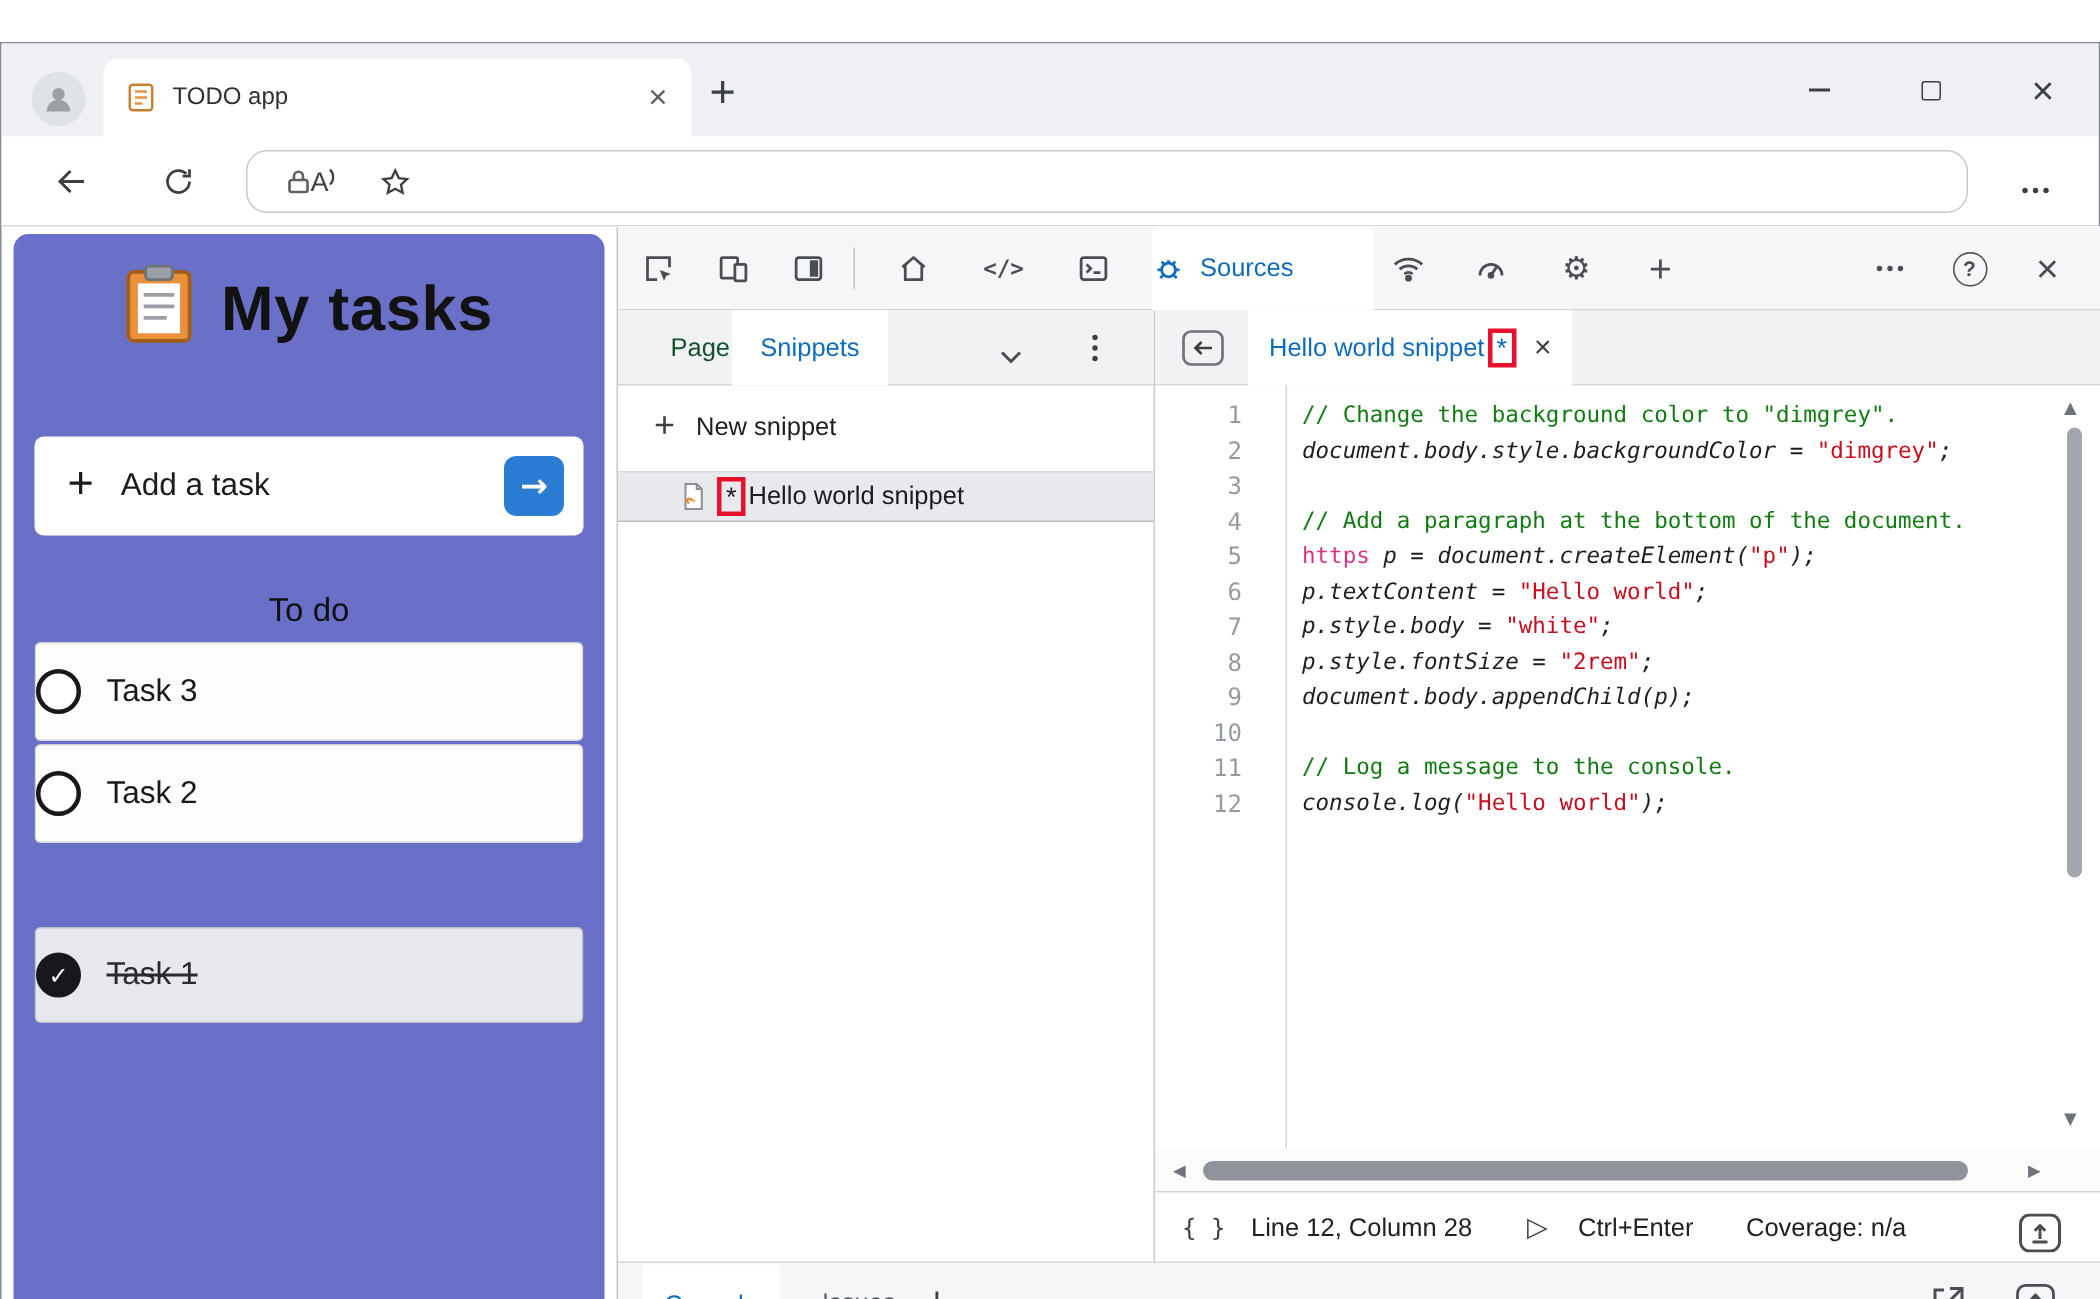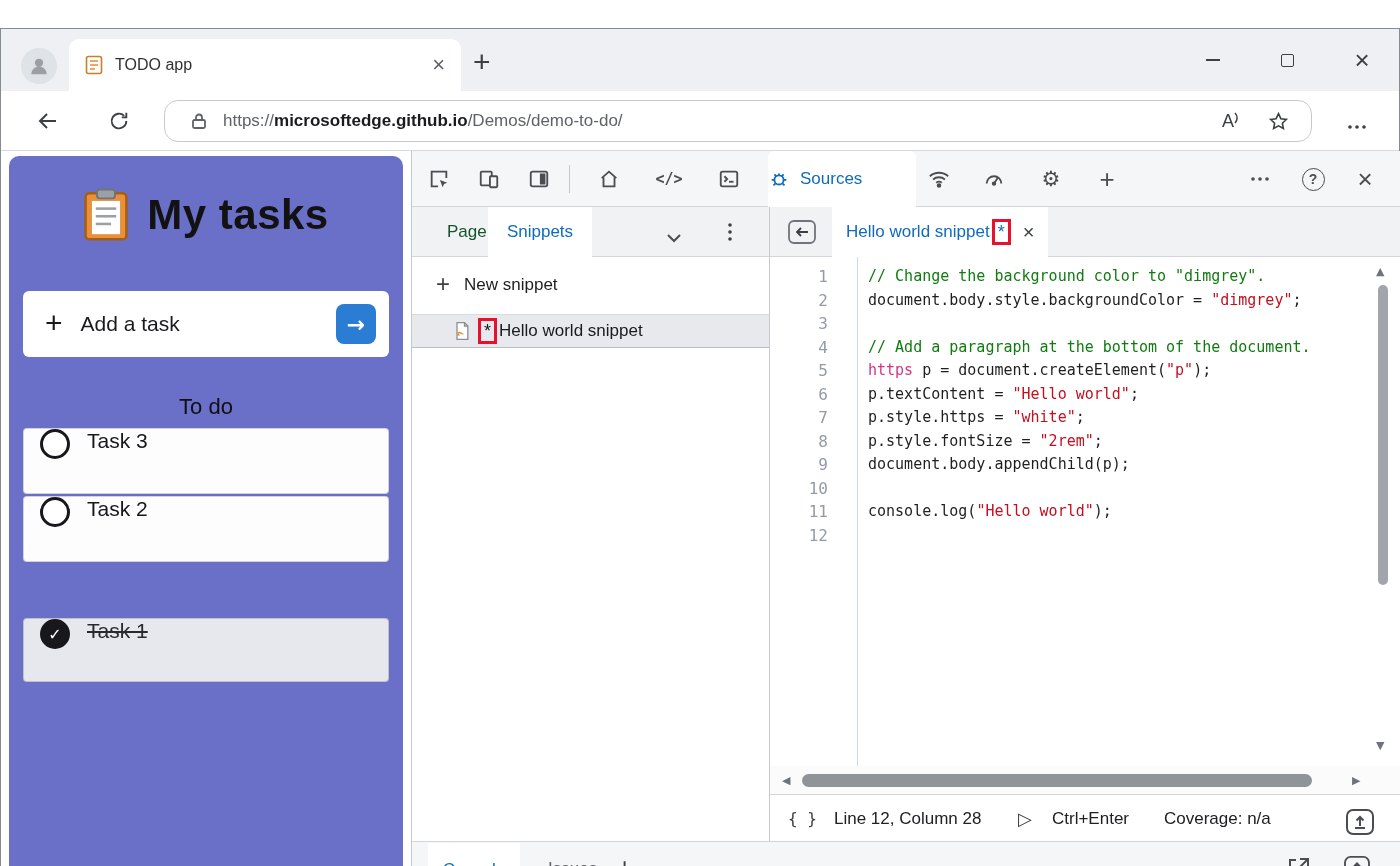--- a/index.html
+++ b/index.html
@@ -29,32 +29,32 @@
   .address { position:absolute; left:163px; top:9px; width:1148px; height:42px; border:1px solid #c6cace;
              border-radius:14px; display:flex; align-items:center; padding:0 18px 0 26px; background:#fff; }
   .url { margin-left:16px; flex:1; font-size:17px; color:#5f6368; white-space:nowrap; overflow:hidden; }
   .url b { color:#1b1b1f; font-weight:700; }
   .addr-right { display:flex; align-items:center; gap:26px; margin-right:4px; }
   .read-aloud { font-size:18px; color:#3c4043; display:flex; align-items:flex-start; }
 
   
   .todo-panel { position:absolute; left:8px; top:127px; width:394px; height:731px;
                 background:var(--app-purple); border-radius:10px; }
-  .todo-header { display:flex; justify-content:center; align-items:center; gap:18px; padding-top:32px; }
+  .todo-header { display:flex; justify-content:center; align-items:flex-end; gap:18px; padding-top:20px; }
   .app-title { font-size:42px; font-weight:800; color:#121212; letter-spacing:0.5px; }
   .add-task { position:absolute; left:14px; top:135px; width:366px; height:66px; background:#fff;
               border-radius:6px; display:flex; align-items:center; padding:0 13px 0 22px; }
   .add-plus { font-size:30px; font-weight:500; color:#1b1b1f; margin-right:18px; margin-top:-3px; }
   .add-label { flex:1; font-size:21px; color:#1b1b1f; }
   .add-arrow { width:40px; height:40px; border-radius:8px; background:var(--add-button-blue); color:#fff;
                display:flex; align-items:center; justify-content:center; font-size:22px; font-weight:bold;
                font-family:"DejaVu Sans",sans-serif; }
   .section-label { position:absolute; width:100%; text-align:center; font-size:22px; font-weight:500; color:#0f0f14; }
   .task-row { position:absolute; left:14px; width:366px; height:66px; background:#fdfdfe; border-radius:4px;
-              border:1px solid rgba(20,20,40,0.18); display:flex; padding:0 16px; }
+              border:1px solid rgba(20,20,40,0.18); display:flex; align-items:center; padding:0 0; }
   .task-circle { width:30px; height:30px; border-radius:50%; border:3px solid #17171c; margin-right:17px;
                  background:#fff; flex:0 0 auto; display:flex; align-items:center; justify-content:center; }
   .task-label { font-size:21px; color:#17171c; }
   .task-row.completed { background:#e7e7ee; height:64px; }
   .task-circle.checked { background:#17171c; color:#fff; font-size:16px; font-family:"DejaVu Sans",sans-serif; }
   .task-label.strike { text-decoration:line-through; color:#2a2a2e; }
 
   
   .devtools { position:absolute; left:410px; top:122px; width:989px; height:744px; background:#fff;
               border-left:1px solid #c6c9cd; font-size:17px; color:#1f1f1f; }
@@ -96,21 +96,21 @@
   .ed-tab { position:absolute; left:62px; top:0; height:50px; padding:0 14px; background:#fff;
             display:flex; align-items:center; color:var(--accent-blue); }
   .ed-tab-close { margin-left:10px; color:#3c4043; font-size:20px; }
   .code-area { position:absolute; left:0; top:50px; width:631px; height:509px; background:#fff; overflow:hidden; }
   .gutter { position:absolute; left:0; top:8px; width:72px; padding-right:14px; text-align:right;
             font-family:"DejaVu Sans Mono",monospace; font-size:16px; color:#959ba3; }
   .gutter-border { position:absolute; left:87px; top:0; bottom:0; width:1px; background:#ccd9ec; }
   .code-lines { position:absolute; left:98px; top:8px; width:486px; overflow:hidden;
                 font-family:"DejaVu Sans Mono",monospace; font-size:15px; }
   .ln, .cl { height:23.5px; line-height:23.5px; white-space:pre; }
-  .tok-p  { color:var(--code-plain); }
+  .tok-p  { color:var(--code-plain);font-style:italic; }
   .tok-c  { color:var(--comment-green); }
   .tok-st { color:var(--string-red); }
   .tok-k  { color:var(--keyword-pink); }
   .scroll-glyph { font-family:"DejaVu Sans",sans-serif; font-size:11px; color:#6f747a; }
   .vs-thumb { position:absolute; left:608px; top:28px; width:10px; height:300px; background:#a2a6ac; border-radius:5px; }
   .hscroll { position:absolute; left:0; top:559px; width:631px; height:28px; background:#fbfbfc; }
   .hs-thumb { position:absolute; left:32px; top:8px; width:510px; height:13px; background:#8f949b; border-radius:7px; }
   .status-bar { position:absolute; left:0; top:587px; width:631px; height:47px; border-top:1px solid #d2d5d9;
                 background:#fff; }
   .status-bar > span { position:absolute; line-height:47px; }
@@ -175,21 +175,20 @@
       <svg width="22" height="22" viewBox="0 0 24 24" fill="none" stroke="#3c4043" stroke-width="2">
           <path d="M20 12a8 8 0 1 1-2.3-5.6"></path>
           <path d="M20 3v5h-5"></path>
         </svg>
     </span>
     <div class="address">
       <svg width="16" height="18" viewBox="0 0 16 18" fill="none" stroke="#5f6368" stroke-width="1.8">
           <rect x="2" y="8" width="12" height="8" rx="1.5"></rect>
           <path d="M5 8V5.5a3 3 0 0 1 6 0V8"></path>
         </svg>
-      <span class="url"><span>https://</span><b>microsoftedge.github.io</b><span>/Demos/demo-to-do/</span></span>
       <span class="addr-right">
         <span class="read-aloud">A<svg width="8" height="14" viewBox="0 0 8 14" fill="none" stroke="#3c4043" stroke-width="1.5">
               <path d="M1 2a7 7 0 0 1 0 10"></path>
             </svg></span>
         <svg width="21" height="21" viewBox="0 0 24 24" fill="none" stroke="#3c4043" stroke-width="1.8">
             <path d="M12 3l2.7 5.8 6.3.8-4.6 4.3 1.2 6.1L12 17l-5.6 3 1.2-6.1L3 9.6l6.3-.8z"></path>
           </svg>
       </span>
     </div>
     <span class="nav-icon" style="left:1338px;top:20px;">
@@ -386,24 +385,25 @@
             <div class="ln">12</div>
           </div>
         <div class="gutter-border"></div>
         <div class="code-lines" id="code-lines">
             <div class="cl"><span class="tok-c">// Change the background color to "dimgrey".</span></div>
             <div class="cl"><span class="tok-p">document.body.style.backgroundColor = </span><span class="tok-st">"dimgrey"</span><span class="tok-p">;</span></div>
             <div class="cl"></div>
             <div class="cl"><span class="tok-c">// Add a paragraph at the bottom of the document.</span></div>
             <div class="cl"><span class="tok-k">https</span><span class="tok-p"> p = document.createElement(</span><span class="tok-st">"p"</span><span class="tok-p">);</span></div>
             <div class="cl"><span class="tok-p">p.textContent = </span><span class="tok-st">"Hello world"</span><span class="tok-p">;</span></div>
-            <div class="cl"><span class="tok-p">p.style.https = </span><span class="tok-st">"white"</span><span class="tok-p">;</span></div>
+            <div class="cl"><span class="tok-p">p.style.body = </span><span class="tok-st">"white"</span><span class="tok-p">;</span></div>
             <div class="cl"><span class="tok-p">p.style.fontSize = </span><span class="tok-st">"2rem"</span><span class="tok-p">;</span></div>
             <div class="cl"><span class="tok-p">document.body.appendChild(p);</span></div>
             <div class="cl"></div>
+            <div class="cl"><span class="tok-c">// Log a message to the console.</span></div>
             <div class="cl"><span class="tok-p">console.log(</span><span class="tok-st">"Hello world"</span><span class="tok-p">);</span></div>
           </div>
         <span class="scroll-glyph" style="position:absolute;left:606px;top:8px;">▲</span>
         <span class="vs-thumb"></span>
         <span class="scroll-glyph" style="position:absolute;left:606px;top:482px;">▼</span>
       </div>
 
       <div class="hscroll">
         <span class="scroll-glyph" style="position:absolute;left:12px;top:8px;">◀</span>
         <span class="hs-thumb"></span>

